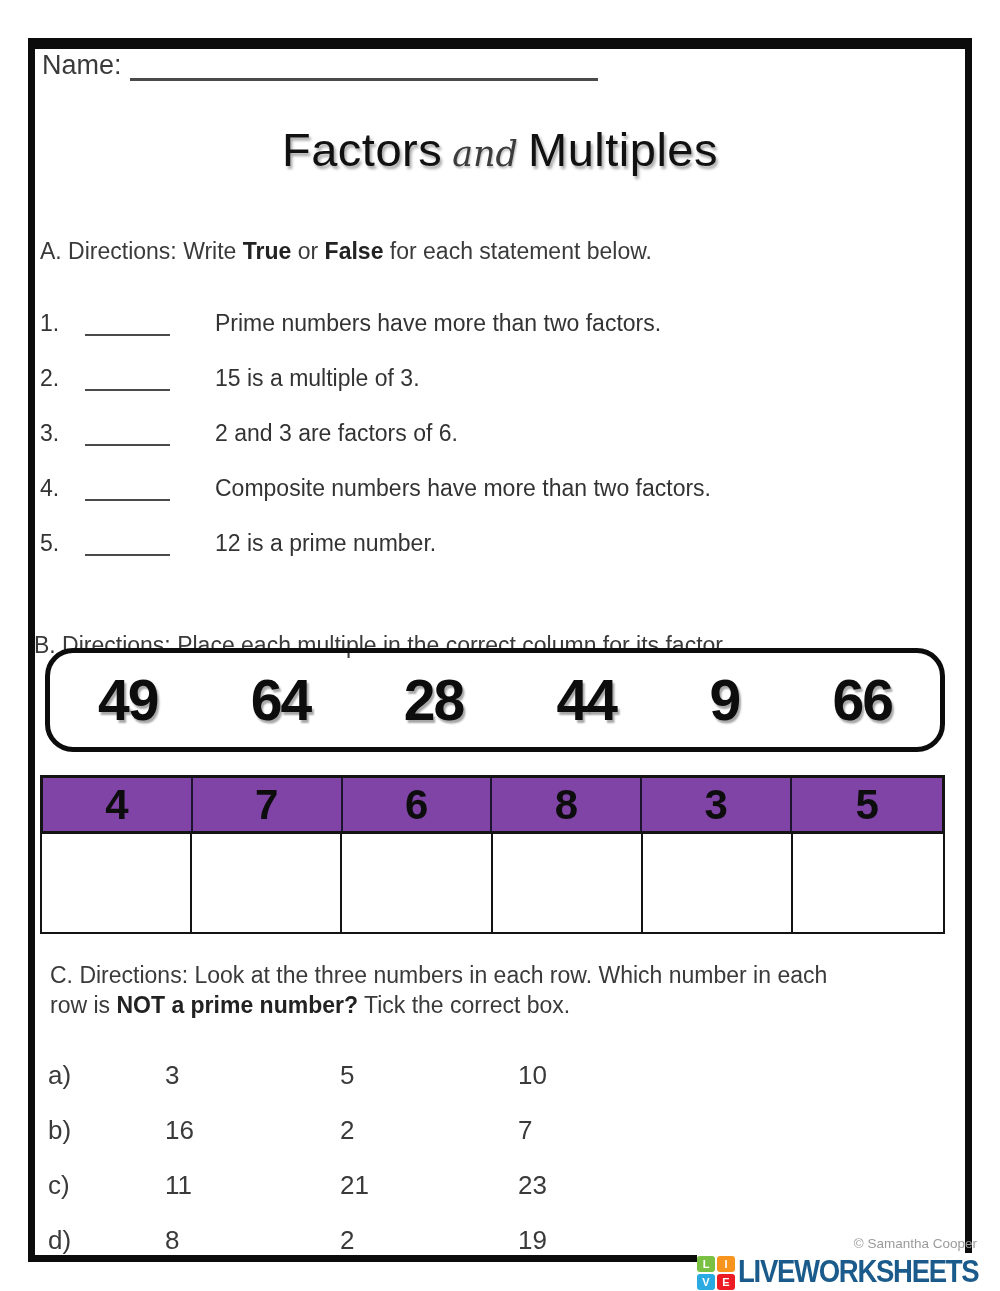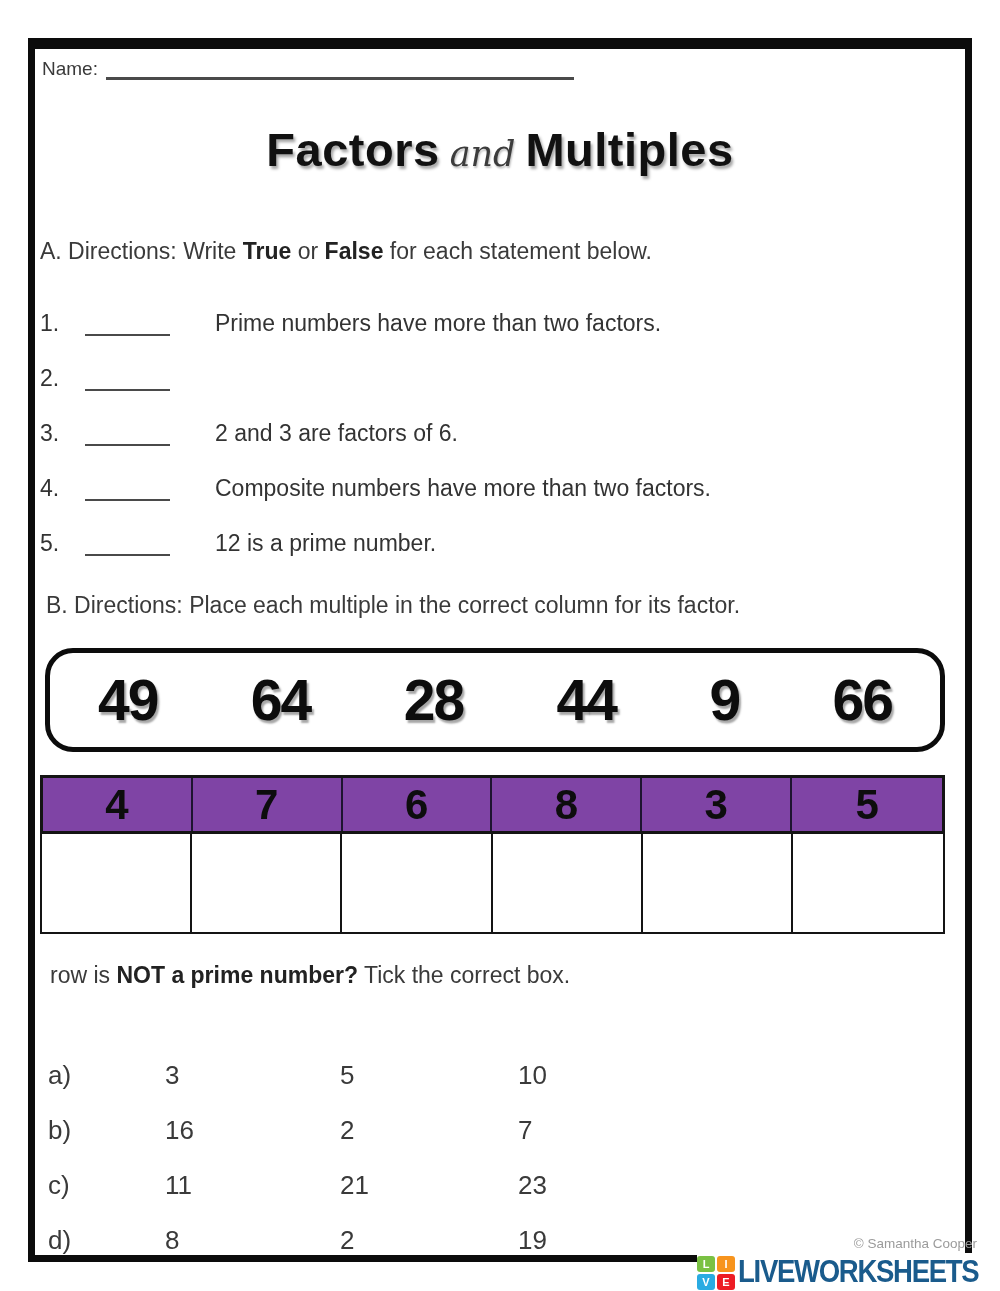--- a/index.html
+++ b/index.html
@@ -15,52 +15,52 @@
     position: absolute;
     left: 28px; top: 38px;
     width: 944px; height: 1224px;
     box-sizing: border-box;
     border: 7px solid #0c0c0c;
     border-top-width: 11px;
   }
   
   .name-row {
     position: absolute; left: 42px; top: 50px;
-    font-size: 19px; color: #3a3a3a;
+    font-size: 27px; color: #3a3a3a;
     display: flex; align-items: flex-end;
   }
   .name-line {
     display: inline-block;
     width: 468px; height: 27px;
     border-bottom: 3px solid #4a4a4a;
     margin-left: 8px;
   }
   
   .title {
     position: absolute; left: 0; top: 122px; width: 100%;
     margin: 0; text-align: center;
     font-weight: normal;
     white-space: nowrap;
   }
   .title-word {
-    font-size: 47px; font-weight: 700; color: #111;
+    font-size: 47px; font-weight: 400; color: #111;
     letter-spacing: 0.5px;
     text-shadow: 2px 3px 3px rgba(0,0,0,0.35);
   }
   .title-script {
     font-family: "DejaVu Serif", serif;
     font-style: italic; font-weight: normal;
     font-size: 35px; color: #3c3c3c;
     margin: 0 10px;
     text-shadow: 1px 2px 2px rgba(0,0,0,0.25);
   }
   
   .directions { margin: 0; font-size: 23px; color: #3a3a3a; }
   .dir-a { position: absolute; left: 40px; top: 238px; }
-  .dir-b { position: absolute; left: 34px; top: 592px; margin-left: 12px; }
+  .dir-b { position: absolute; left: 34px; top: 632px; }
   .dir-c { position: absolute; left: 50px; top: 960px; line-height: 30px; }
   .dir-line { display: block; }
   .directions b { color: #222; }
   
   .tf-list {
     position: absolute; left: 40px; top: 310px;
     display: flex; flex-direction: column; gap: 29px;
   }
   .tf-row { display: flex; align-items: flex-end; font-size: 23px; line-height: 26px; }
   .tf-num { width: 45px; }
@@ -160,20 +160,21 @@
 
 <div class="tf-list">
   <div class="tf-row">
     <span class="tf-num">1.</span>
     <span class="tf-blank"></span>
     <span class="tf-text">Prime numbers have more than two factors.</span>
   </div>
   <div class="tf-row">
     <span class="tf-num">2.</span>
     <span class="tf-blank"></span>
+    <span class="tf-text">15 is a multiple of 3.</span>
   </div>
   <div class="tf-row">
     <span class="tf-num">3.</span>
     <span class="tf-blank"></span>
     <span class="tf-text">2 and 3 are factors of 6.</span>
   </div>
   <div class="tf-row">
     <span class="tf-num">4.</span>
     <span class="tf-blank"></span>
     <span class="tf-text">Composite numbers have more than two factors.</span>
@@ -209,20 +210,21 @@
     <div class="drop-cell"></div>
     <div class="drop-cell"></div>
     <div class="drop-cell"></div>
     <div class="drop-cell"></div>
     <div class="drop-cell"></div>
     <div class="drop-cell"></div>
   </div>
 </div>
 
 <p class="directions dir-c">
+    <span class="dir-line">C. Directions: Look at the three numbers in each row. Which number in each</span>
     <span class="dir-line"><span>row is </span><b>NOT a prime number?</b><span> Tick the correct box.</span></span>
   </p>
 
 <div class="prime-rows">
   <div class="prime-row">
     <span>a)</span>
     <span>3</span>
     <span>5</span>
     <span>10</span>
   </div>

